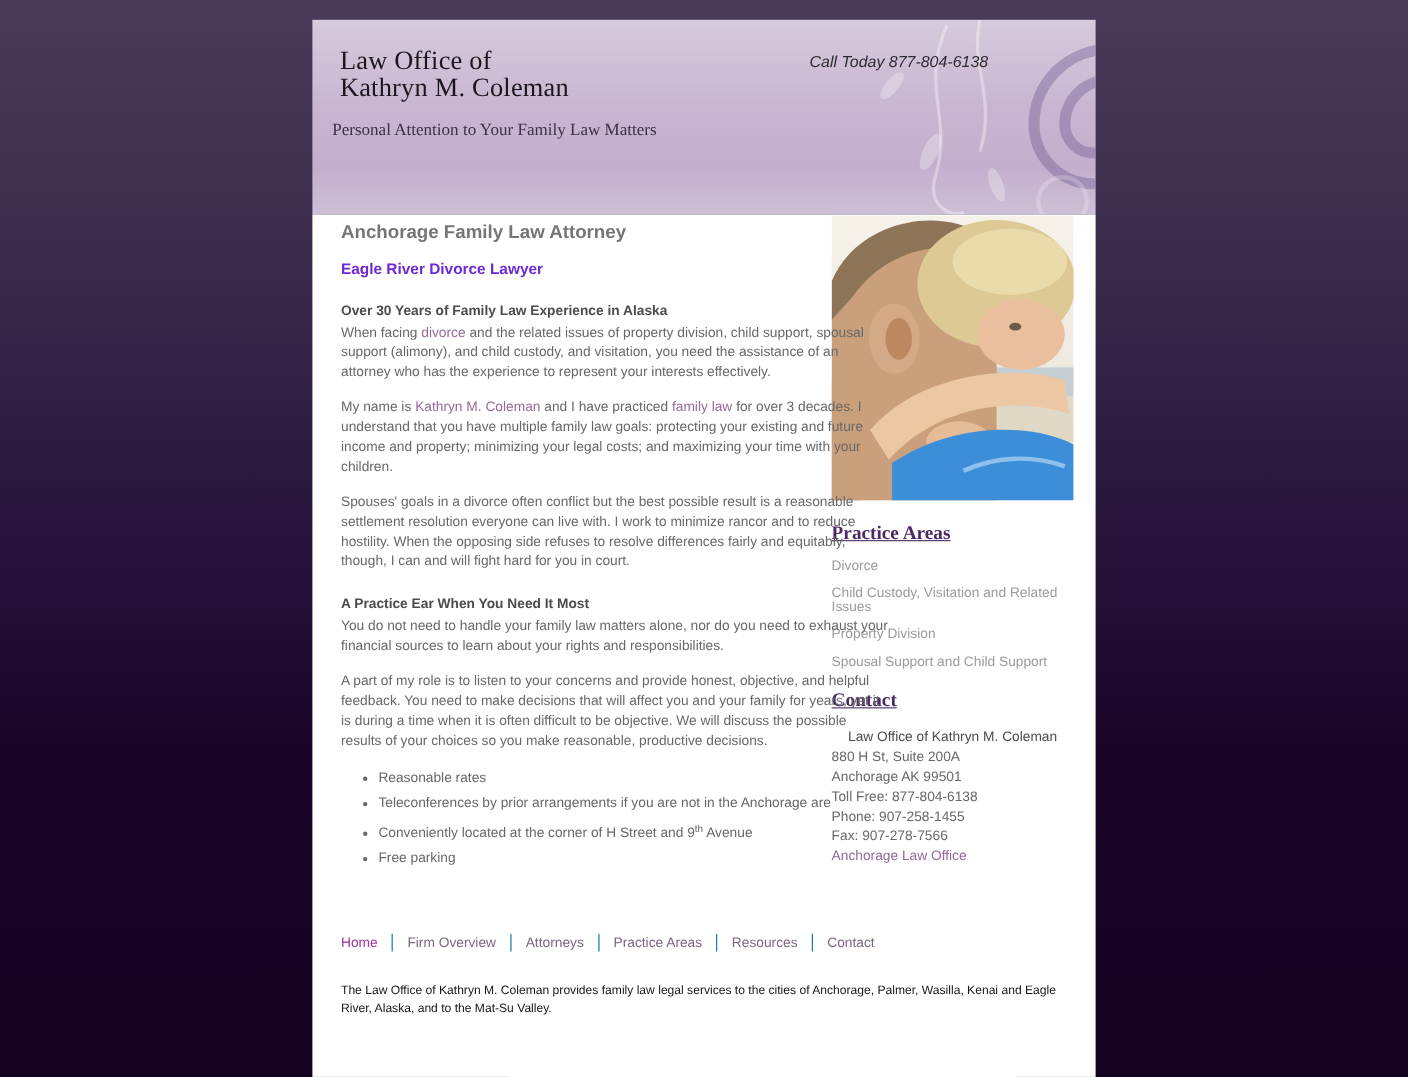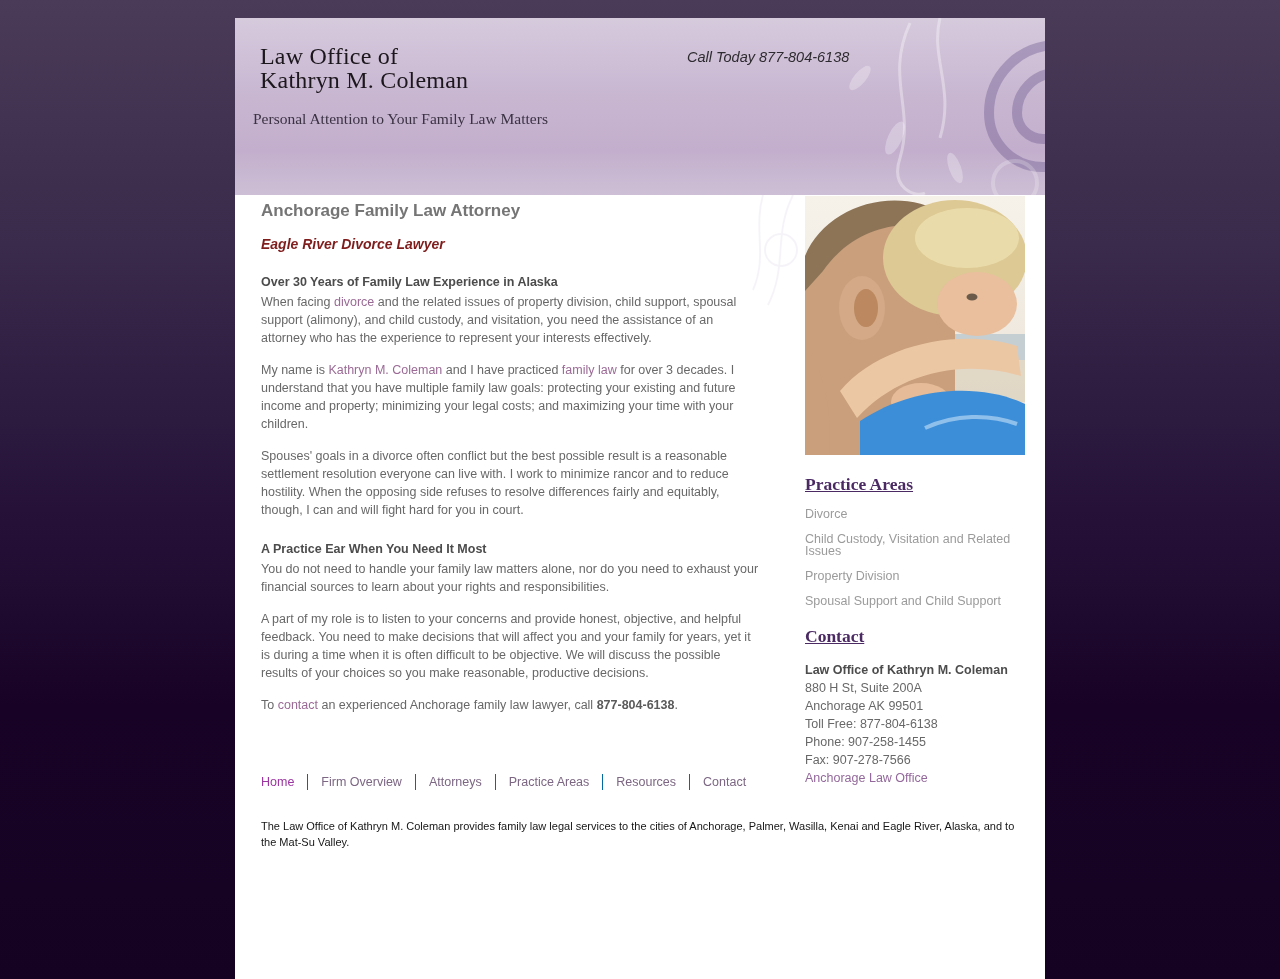--- a/index.html
+++ b/index.html
@@ -6,21 +6,21 @@
   html, body { margin: 0; padding: 0; }
   body {
     font-family: "Liberation Sans", sans-serif;
     background-color: #150222;
     background-image: linear-gradient(180deg, #4a3b58 0%, #3a2a4b 25%, #261239 52%, #180326 72%, #150222 100%);
     background-repeat: no-repeat;
     background-size: 100% 979px;
     min-height: 979px;
     padding-top: 18px;
   }
-  .site { width: 810px; margin: 0 auto; }
+  .site { width: 712px; margin: 0 auto; }
 
   
   .hdr {
     position: relative; height: 177px; overflow: hidden;
     background: linear-gradient(180deg, #d6cadd 0%, #c8b6d1 45%, #c3afcd 75%, #cdbfd5 100%);
   }
   .hdr-swirls { position: absolute; top: 0; right: 0; }
   .logo {
     position: absolute; left: 25px; top: 26px;
     font-family: "Liberation Serif", serif;
@@ -35,41 +35,41 @@
     font-family: "Liberation Serif", serif;
     font-size: 15.5px; color: #3b3243;
   }
 
   
   .main { position: relative; background: #ffffff; min-height: 784px; }
   .faint-flourish { position: absolute; top: 0; left: 488px; opacity: .55; }
 
   .content { position: relative; width: 524px; padding: 0 0 0 26px; }
   .content h1 { margin: 0; padding-top: 6px; font-size: 17px; color: #757575; }
-  .content h2 { margin: 15px 0 0; font-size: 14px; color: #7f1d1d; font-style: italic; }
+  .content h2 { margin: 15px 0 0; font-size: 14px; color: #6d28d9; }
   .content h3 { margin: 23px 0 2px; font-size: 12.5px; color: #4c4c4c; }
   .content p { margin: 4px 0 14px; font-size: 12.5px; line-height: 18px; color: #686868; }
   .content a { color: #9a6a95; text-decoration: none; }
   .content ul { margin: 17px 0 18px; padding-left: 34px; }
   .content li { margin-bottom: 6px; font-size: 12.5px; line-height: 17px; color: #686868; }
   .content sup { font-size: 9px; }
   .phone-strong { font-weight: bold; color: #5a5a5a; }
 
   
   .sidebar { position: absolute; top: 1px; right: 20px; width: 220px; }
   .photo { display: block; width: 220px; height: 259px; }
   .side-heading {
     display: inline-block; margin: 19px 0 0;
     font-family: "Liberation Serif", serif; font-weight: bold;
     font-size: 17.5px; color: #4b2a63; text-decoration: underline;
   }
   .pa-list { margin-top: 9px; }
   .pa-list a { display: block; margin-top: 13px; font-size: 12.5px; line-height: 12px; color: #9b9b9b; text-decoration: none; }
   .contact-block { margin-top: 14px; font-size: 12.5px; line-height: 18px; color: #686868; }
-  .contact-block .firm { font-weight: bold; color: #4c4c4c; }
+  .contact-block .firm { font-weight: normal; color: #4c4c4c; text-align: center; }
   .contact-block a { color: #93689b; text-decoration: none; }
 
   
   .footer-nav { margin: 60px 0 0 24px; padding: 0; list-style: none; display: flex; align-items: center; }
   .footer-nav li { display: flex; align-items: center; }
   .footer-nav li + li { border-left: 1px solid #0369a1; }
   .footer-nav a { padding: 1px 13px; font-size: 12.5px; color: #7c6683; text-decoration: none; }
   .footer-nav li:first-child a { padding-left: 2px; color: #9b35a0; }
 
   .footer-desc { margin: 28px 24px 0 26px; font-size: 11px; line-height: 16px; color: #161616; max-width: 760px; }
@@ -172,22 +172,27 @@
 
       <p><span>My name is </span><a href="#">Kathryn M. Coleman</a><span> and I have practiced </span><a href="#">family law</a><span> for over 3 decades. I understand that you have multiple family law goals: protecting your existing and future income and property; minimizing your legal costs; and maximizing your time with your children.</span></p>
 
       <p>Spouses' goals in a divorce often conflict but the best possible result is a reasonable settlement resolution everyone can live with. I work to minimize rancor and to reduce hostility. When the opposing side refuses to resolve differences fairly and equitably, though, I can and will fight hard for you in court.</p>
 
       <h3>A Practice Ear When You Need It Most</h3>
       <p>You do not need to handle your family law matters alone, nor do you need to exhaust your financial sources to learn about your rights and responsibilities.</p>
 
       <p>A part of my role is to listen to your concerns and provide honest, objective, and helpful feedback. You need to make decisions that will affect you and your family for years, yet it is during a time when it is often difficult to be objective. We will discuss the possible results of your choices so you make reasonable, productive decisions.</p>
 
-
-      <p><span>To </span><a href="#">contact</a><span> an experienced Anchorage family law lawyer, call </span><span class="phone-strong">877-804-6138</span><span>.</span></p>
+      <ul>
+        <li>Reasonable rates</li>
+        <li>Teleconferences by prior arrangements if you are not in the Anchorage are</li>
+        <li><span>Conveniently located at the corner of H Street and 9</span><sup>th</sup><span> Avenue</span></li>
+        <li>Free parking</li>
+      </ul>
+
     </div>
 
     <ul class="footer-nav">
       <li>
           <a href="#">Home</a>
         </li>
       <li>
           <a href="#">Firm Overview</a>
         </li>
       <li>

